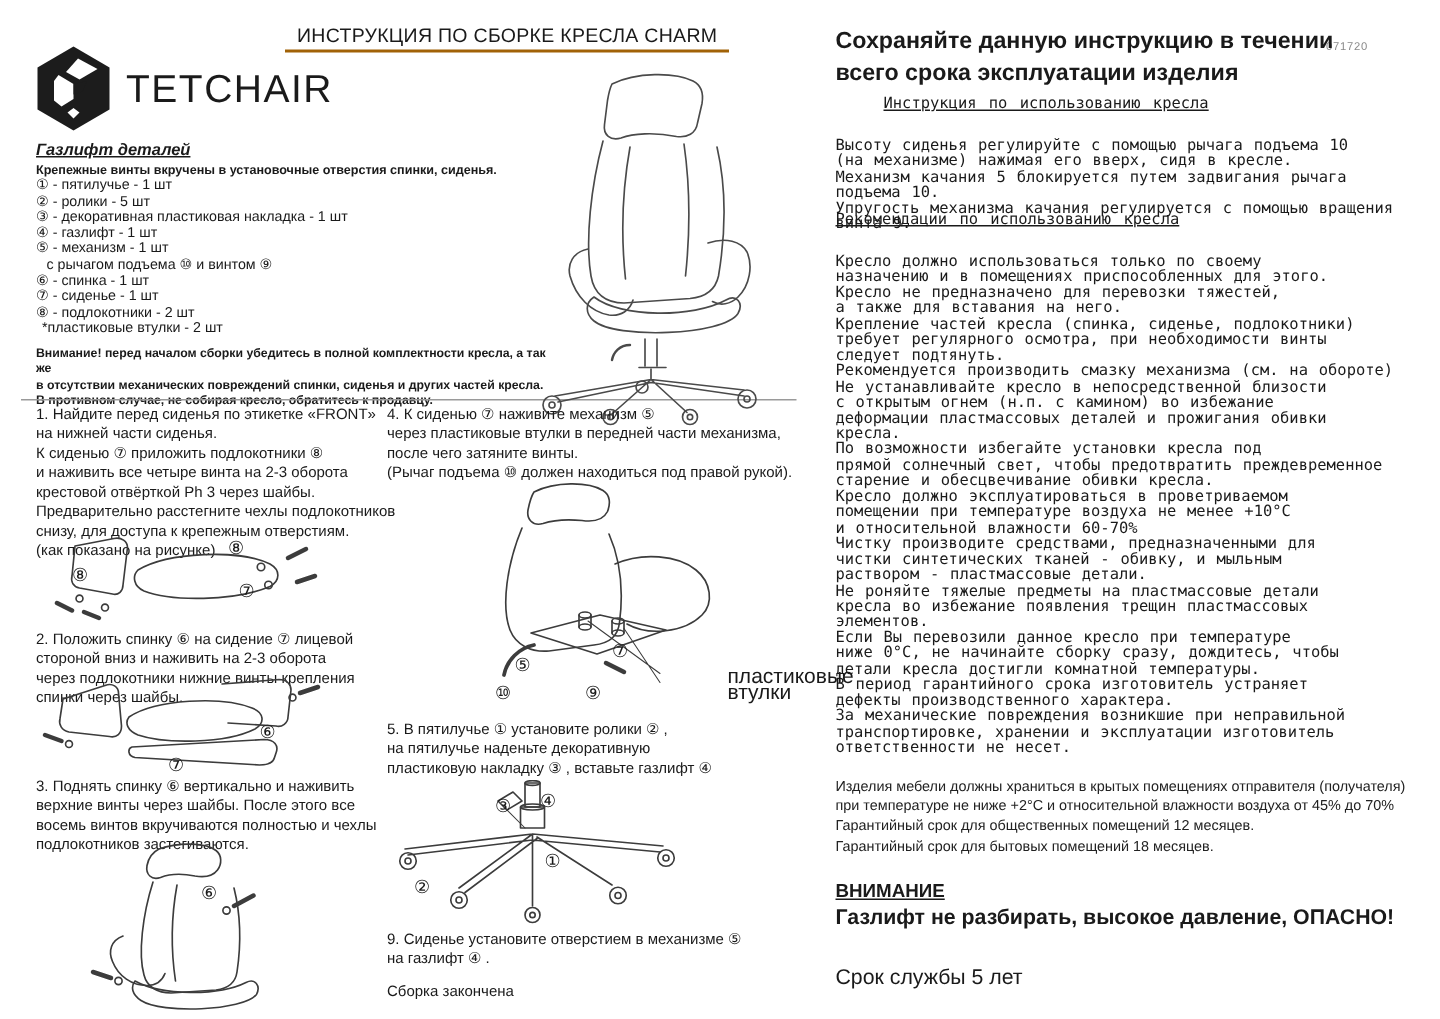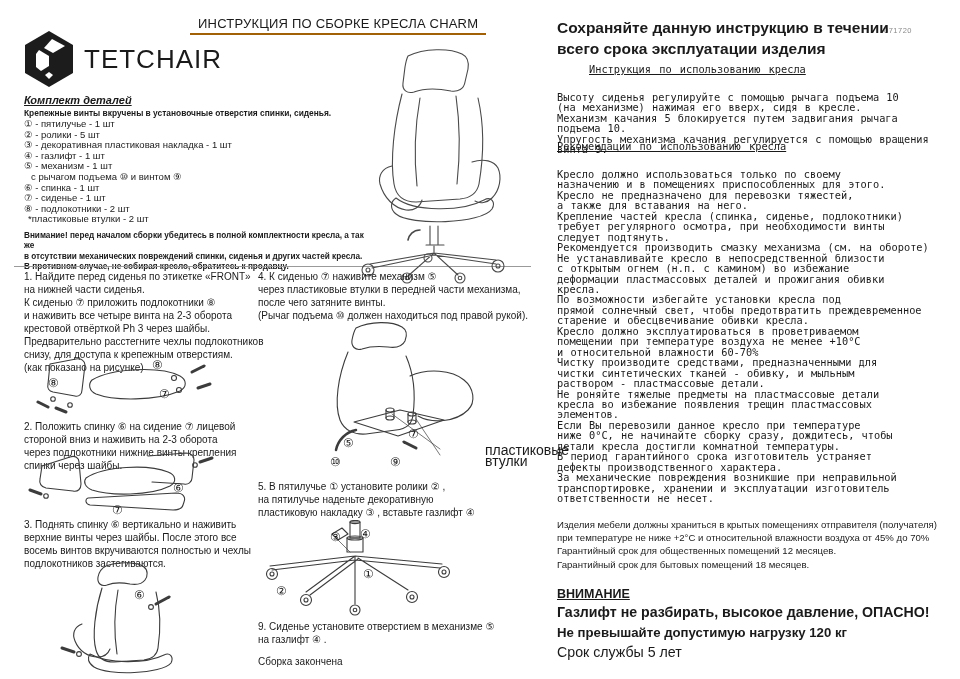--- a/index.html
+++ b/index.html
@@ -43,21 +43,21 @@
       <path d="M17,20 L27,26 L27,36 L19,41 L14,37 L14,24 Z" fill="#ffffff"></path>
       <path d="M27,26 L36,24 L33,31 L27,33 Z" fill="#1c1c1c"></path>
       <path d="M23,45 L27,42 L31,45 L27,49 Z" fill="#ffffff"></path>
     </svg>
   </div>
   <div class="abs brand" style="left:84px;top:44px;">TETCHAIR</div>
 
   <div class="abs title" style="left:190px;top:16px;">ИНСТРУКЦИЯ ПО СБОРКЕ КРЕСЛА CHARM</div>
   <div class="abs code" style="left:884px;top:26px;">071720</div>
 
-  <div class="abs parts-h" style="left:24px;top:94px;">Комплект деталей</div>
+  <div class="abs parts-h" style="left:24px;top:94px;">Газлифт деталей</div>
   <div class="abs parts-note" style="left:24px;top:108px;">Крепежные винты вкручены в установочные отверстия спинки, сиденья.</div>
   <div class="abs" style="left:24px;top:119px;">
     <div class="parts-item">① - пятилучье - 1 шт</div>
     <div class="parts-item">② - ролики - 5 шт</div>
     <div class="parts-item">③ - декоративная пластиковая накладка - 1 шт</div>
     <div class="parts-item">④ - газлифт - 1 шт</div>
     <div class="parts-item">⑤ - механизм - 1 шт</div>
     <div class="parts-item" style="padding-left:7px;">с рычагом подъема ⑩ и винтом ⑨</div>
     <div class="parts-item">⑥ - спинка - 1 шт</div>
     <div class="parts-item">⑦ - сиденье - 1 шт</div>
@@ -270,17 +270,16 @@
 транспортировке, хранении и эксплуатации изготовитель
 ответственности не несет.</div>
 
   <div class="abs storage pre" style="left:557px;top:518px;width:392px;">Изделия мебели должны храниться в крытых помещениях отправителя (получателя)
 при температуре не ниже +2°С и относительной влажности воздуха от 45% до 70%
 Гарантийный срок для общественных помещений 12 месяцев.
 Гарантийный срок для бытовых помещений 18 месяцев.</div>
 
   <div class="abs attn-t" style="left:557px;top:587px;">ВНИМАНИЕ</div>
   <div class="abs attn-1" style="left:557px;top:604px;">Газлифт не разбирать, высокое давление, ОПАСНО!</div>
-  <div class="abs attn-2" style="left:557px;top:625px;">Не превышайте допустимую нагрузку 120 кг</div>
   <div class="abs attn-3" style="left:557px;top:644px;">Срок службы 5 лет</div>
 
 
 </div>
 
 </body></html>

